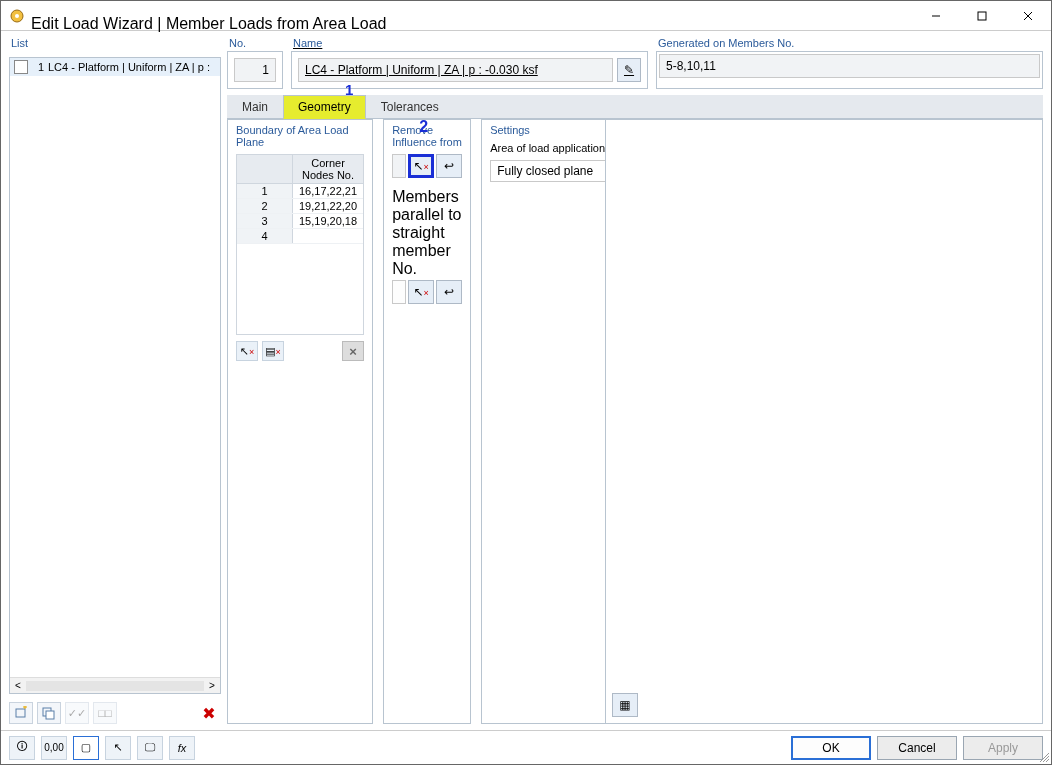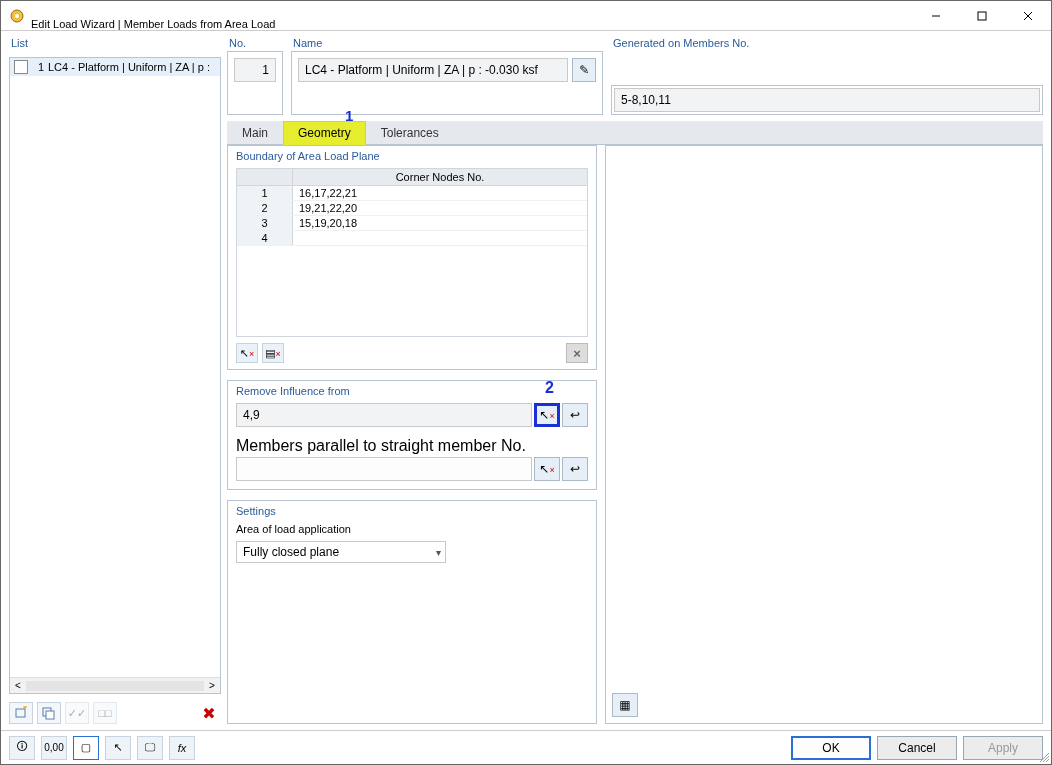--- a/index.html
+++ b/index.html
@@ -1,21 +1,21 @@
 <!DOCTYPE html>
 <html><head>
 <meta charset="utf-8">
 <style>
   * { box-sizing: border-box; font-family: "Segoe UI", Tahoma, sans-serif; }
   body { margin:0; padding:0; background:#fff; font-size:12px; color:#000; }
   .window { width:1052px; height:765px; border:1px solid #666; display:flex; flex-direction:column; background:#fff;}
   
   .titlebar { height:30px; display:flex; align-items:center; border-bottom:1px solid #ccc; }
   .titlebar .appicon { width:16px; height:16px; margin:0 6px 0 8px; display:inline-block;}
-  .titlebar .title { flex:0 0 auto; font-size:11px;margin-top:16px; }
+  .titlebar .title { flex:0 0 auto; font-size:16px;margin-top:16px; }
   .titlebar .spacer { flex:1; }
   .winbtn { width:46px; height:30px; display:flex; align-items:center; justify-content:center; }
   .winbtn svg { width:10px; height:10px;}
   
   .body { flex:1; display:flex; flex-direction:column; padding:6px 8px; gap:6px;}
   .upper { flex:1; display:flex; gap:6px; min-height:0;}
   .left-panel { width:212px; display:flex; flex-direction:column; gap:6px;}
   .right-area { flex:1; display:flex; flex-direction:column; gap:6px; min-width:0;}
   .section-label { color:#2a5a9a; font-size:11px; padding:0 0 2px 2px;}
   .panel { border:1px solid #b8c4d0; background:#fff; }
@@ -31,36 +31,36 @@
   .hscroll .track { flex:1; height:10px; background:#e4e4e4;}
   .list-toolbar { display:flex; gap:4px; padding:2px 0 0 0;}
   .tbtn { width:24px; height:22px; border:1px solid #c9d3de; background:#f3f6fa; display:flex; align-items:center; justify-content:center; font-size:11px; color:#555;}
   .tbtn.red { color:#c00;}
   .tbtn.muted { opacity:0.5;}
   
   .toprow { display:flex; gap:8px;}
   .box { display:flex; flex-direction:column;}
   .box .panel { flex:1; padding:2px;}
   .no-box { width:56px;}
-  .name-box { flex:1;}
-  .gen-box { width:432px;gap:34px;}
+  .name-box { flex:1;text-decoration:underline;}
+  .gen-box { width:387px;}
   .input { width:100%; height:24px; border:1px solid #c9c9c9; background:#fdfdfd; padding:2px 6px; font-size:12px;}
   .input.num { text-align:right;}
   .input.ro { background:#f1f3f5;}
   .name-row { display:flex; gap:4px; align-items:center;}
   .iconbtn { width:26px; height:24px; border:1px solid #aeb9c6; background:#e6eef7; display:flex; align-items:center; justify-content:center;}
   
   .tabs { display:flex; align-items:flex-end; border-bottom:1px solid #b8c4d0; background:#e5e9ee; height:24px;}
   .tab { padding:4px 14px 4px 14px; font-size:12px; border:1px solid transparent; position:relative; top:1px;}
   .tab.active { background:#e6ec2e; border:1px solid #b8c4d0; border-bottom:1px solid #e6ec2e;}
   .tab:not(.active) { color:#333;}
   .callout { position:absolute; font-weight:bold; color:#1a2fd6; font-size:15px;}
   
   .mid { flex:1; display:flex; gap:8px; min-height:0;}
-  .midL { width:370px; display:flex; flex-direction:column; gap:10px;}
+  .midL { width:370px; display:flex; flex-direction:row; gap:10px;}
   .midR { flex:1; }
   .midR .panel { height:100%; position:relative;}
   .group { border:1px solid #b8c4d0; padding:6px 8px 8px 8px;}
   .group-title { color:#2a5a9a; font-size:11px; margin:-2px 0 6px 0;}
   
   .table { border:1px solid #cfd6de;}
   .table .hd { display:flex; background:#e7ebf0; border-bottom:1px solid #cfd6de; font-size:11px;}
   .table .hd .c1 { width:56px; border-right:1px solid #cfd6de;}
   .table .hd .c2 { flex:1; text-align:center; padding:2px;}
   .table .row { display:flex; font-size:11px; border-bottom:1px solid #eef1f4;}

